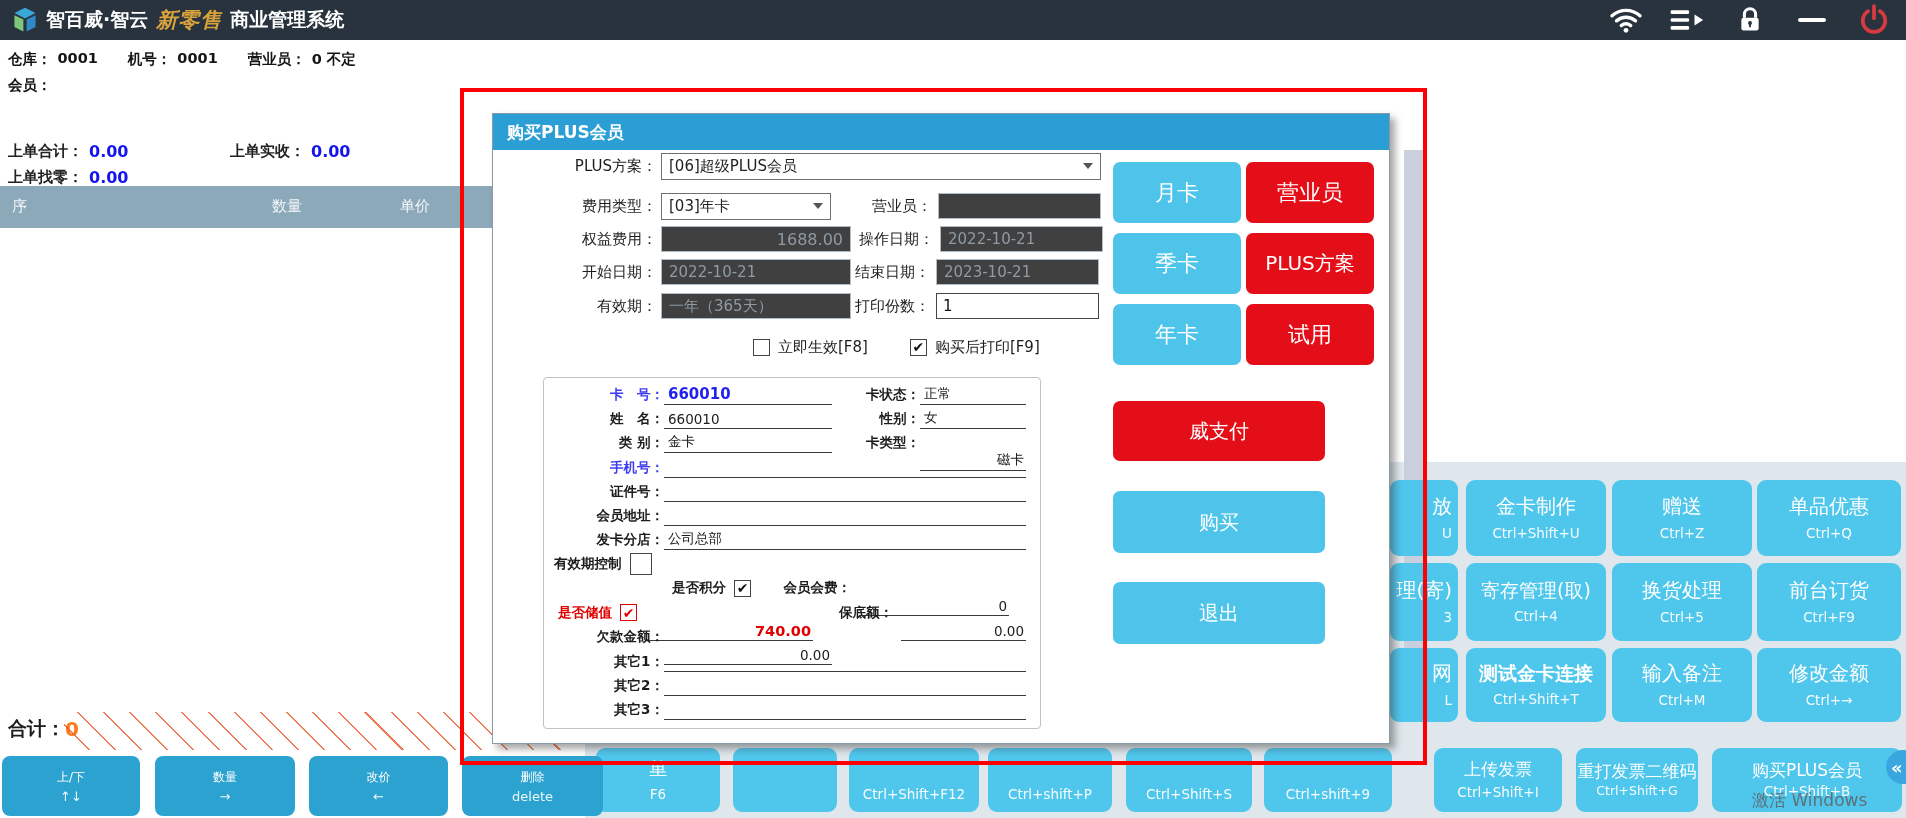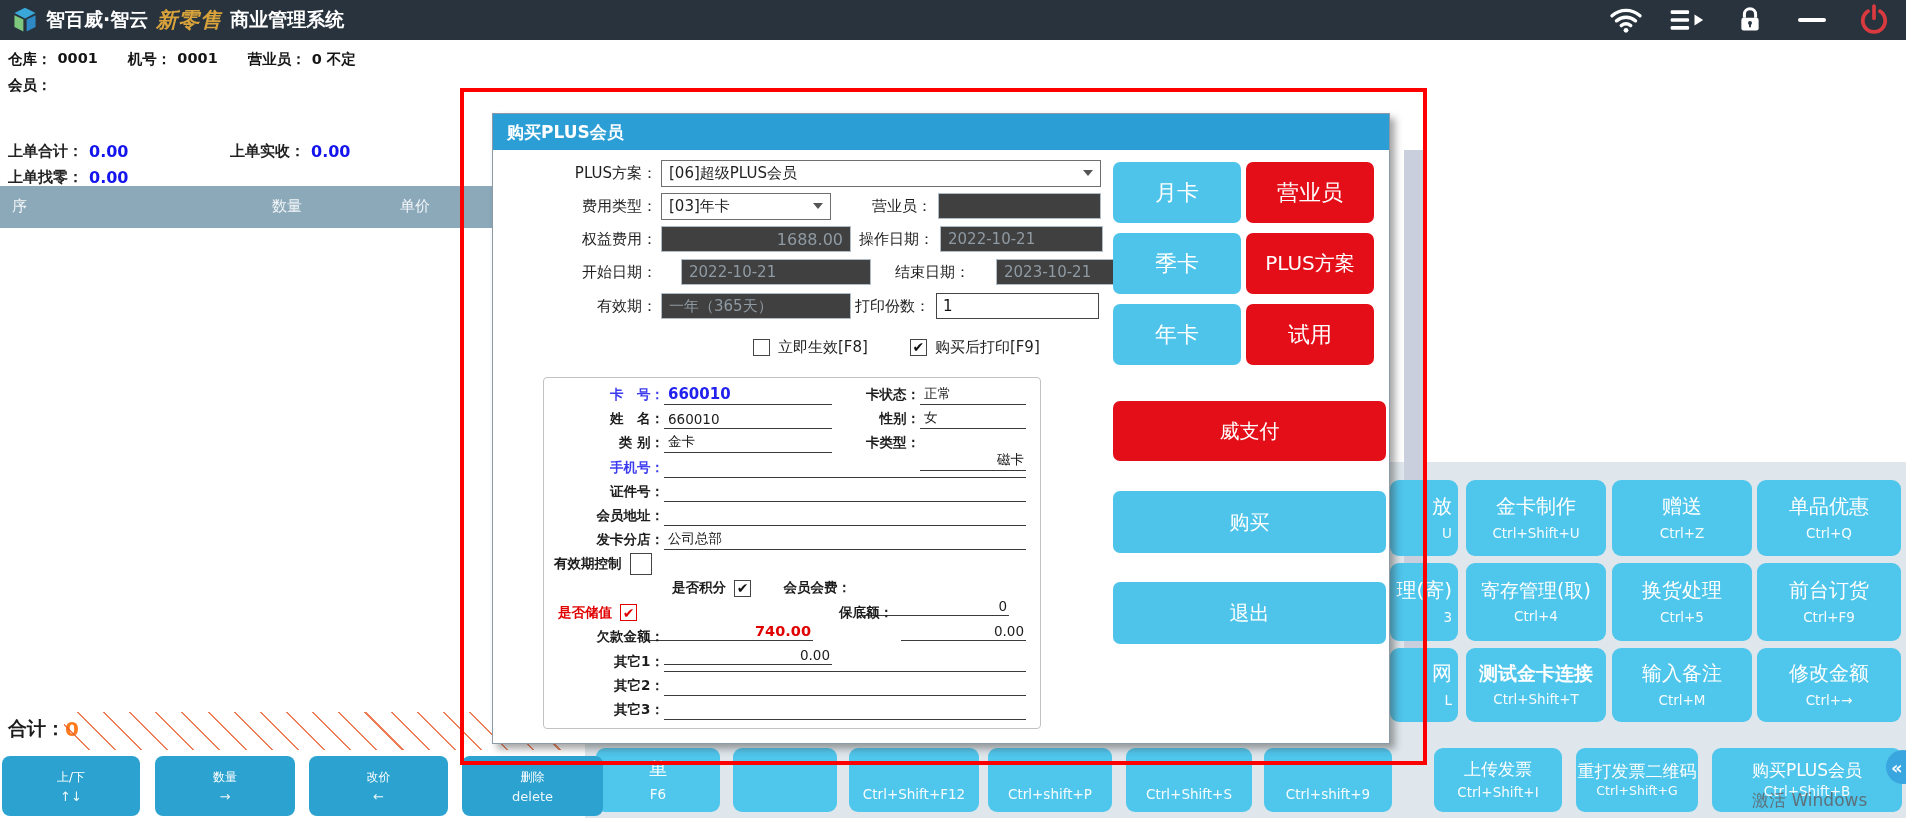--- a/index.html
+++ b/index.html
@@ -56,21 +56,21 @@
   .u { border-bottom:1px solid #3a3a3a; height:20px; display:inline-flex; align-items:flex-end; padding:0 2px 1px 4px; }
   .w168 { width:168px; flex:none; } .w150 { width:150px; flex:none; }
   .flex1 { flex:1; }
   .tr { justify-content:flex-end;margin-top:36px; }
   .cardno { color:#2222ee; font-weight:bold; font-size:15px; }
   .redval { color:#e00000; font-weight:bold; font-size:14.5px; }
 
   
   .sbtn { position:absolute; width:128px; height:61px; border-radius:7px; color:#fff; display:flex;
           align-items:center; justify-content:center; font-size:22px; cursor:pointer; }
-  .abtn { position:absolute; left:620px; width:273px; border-radius:7px; color:#fff; display:flex;
+  .abtn { position:absolute; left:620px; width:212px; border-radius:7px; color:#fff; display:flex;
           align-items:center; justify-content:center; font-size:20px; cursor:pointer;text-align:right; }
   .bg-blue { background:#4fc4ea; } .bg-red { background:#e30e18; }
 
   
   .gbtn { position:absolute; background:#4fc6ec; border-radius:9px; color:#fff; display:flex; flex-direction:column;
           align-items:center; justify-content:center; gap:7px; overflow:hidden; z-index:2; cursor:pointer; text-align:center; }
   .gbtn .g-label { font-size:20px; line-height:1.12; }
   .gbtn .g-short { font-size:13.5px; opacity:.95; }
   .gbtn.small .g-label { font-size:17px; }
   .gbtn.frag { align-items:flex-end; padding-right:6px; }
@@ -289,21 +289,21 @@
   <div class="fbtn" style="left:462px; width:141px;">
     <span class="f-label">删除</span>
     <span class="f-short">delete</span>
   </div>
 
   <div class="abs dialog">
     <div class="dlg-title">
       <span>购买PLUS会员</span>
     </div>
 
-    <div class="f-row" style="top:45px;">
+    <div class="f-row" style="top:38px;">
       <span class="flabel">PLUS方案：</span>
       <div class="fsel" style="width:440px;">
         <span>[06]超级PLUS会员</span>
         <span class="chev"></span>
       </div>
     </div>
 
     <div class="f-row" style="top:78px;">
       <span class="flabel">费用类型：</span>
       <div class="fsel" style="width:170px;">
@@ -320,21 +320,21 @@
       <span class="flabel">权益费用：</span>
       <div class="fin num" style="width:190px;">
         <span>1688.00</span>
       </div>
       <span class="flabel2" style="width:89px;">操作日期：</span>
       <div class="fin" style="width:163px;">
         <span>2022-10-21</span>
       </div>
     </div>
 
-    <div class="f-row" style="top:144px;gap:20px;">
+    <div class="f-row" style="top:144px;">
       <span class="flabel">开始日期：</span>
       <div class="fin" style="width:190px;">
         <span>2022-10-21</span>
       </div>
       <span class="flabel2" style="width:85px;">结束日期：</span>
       <div class="fin" style="width:163px;">
         <span>2023-10-21</span>
       </div>
     </div>
 

